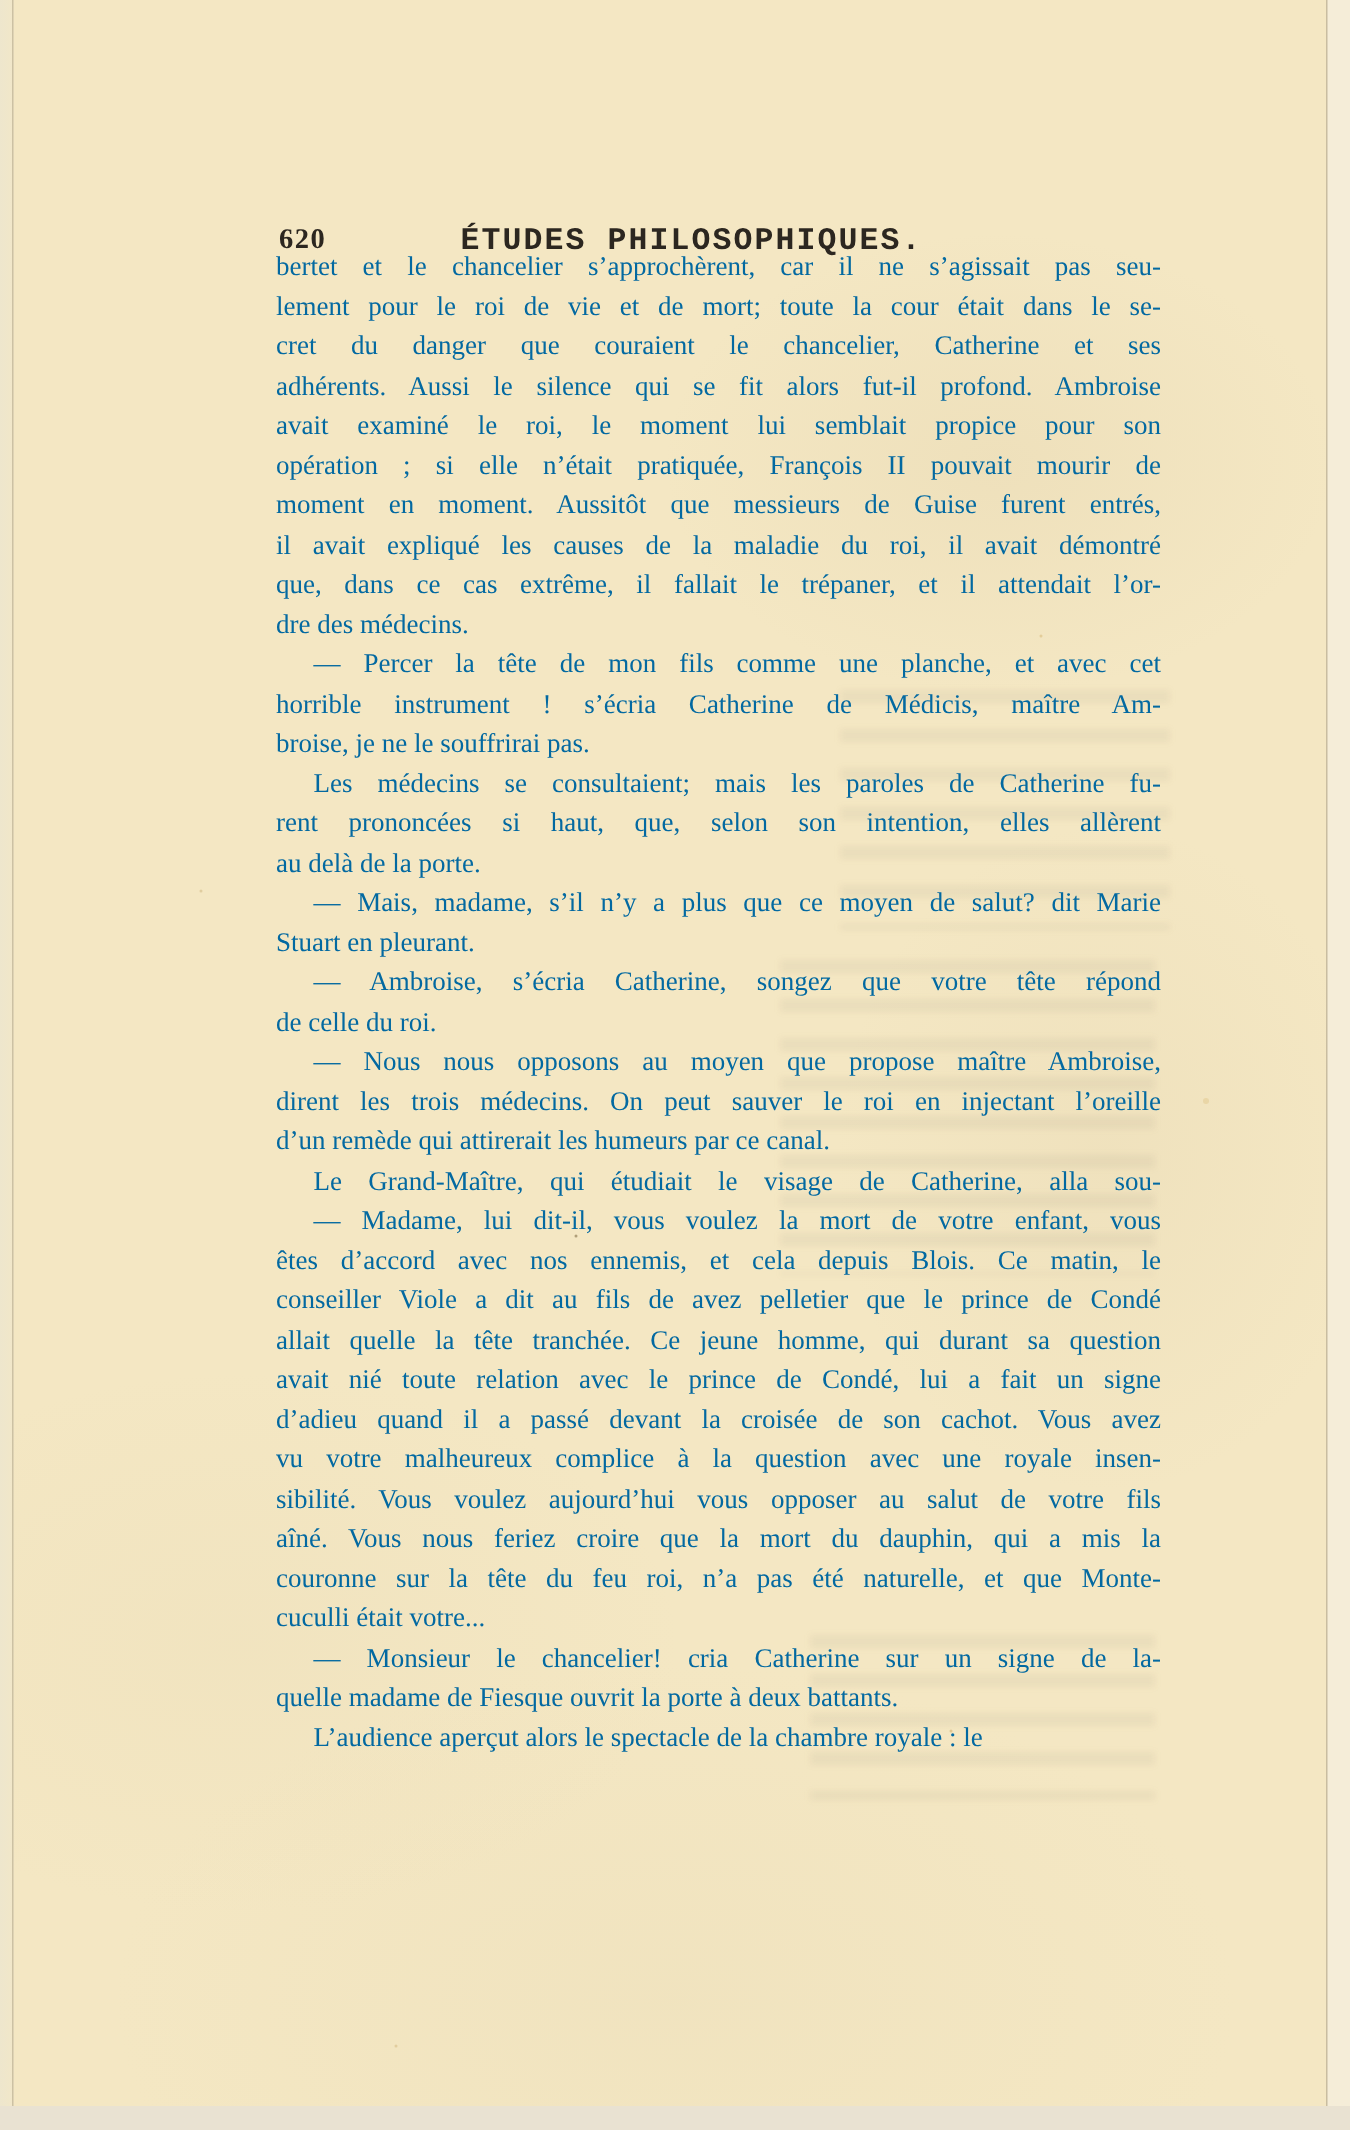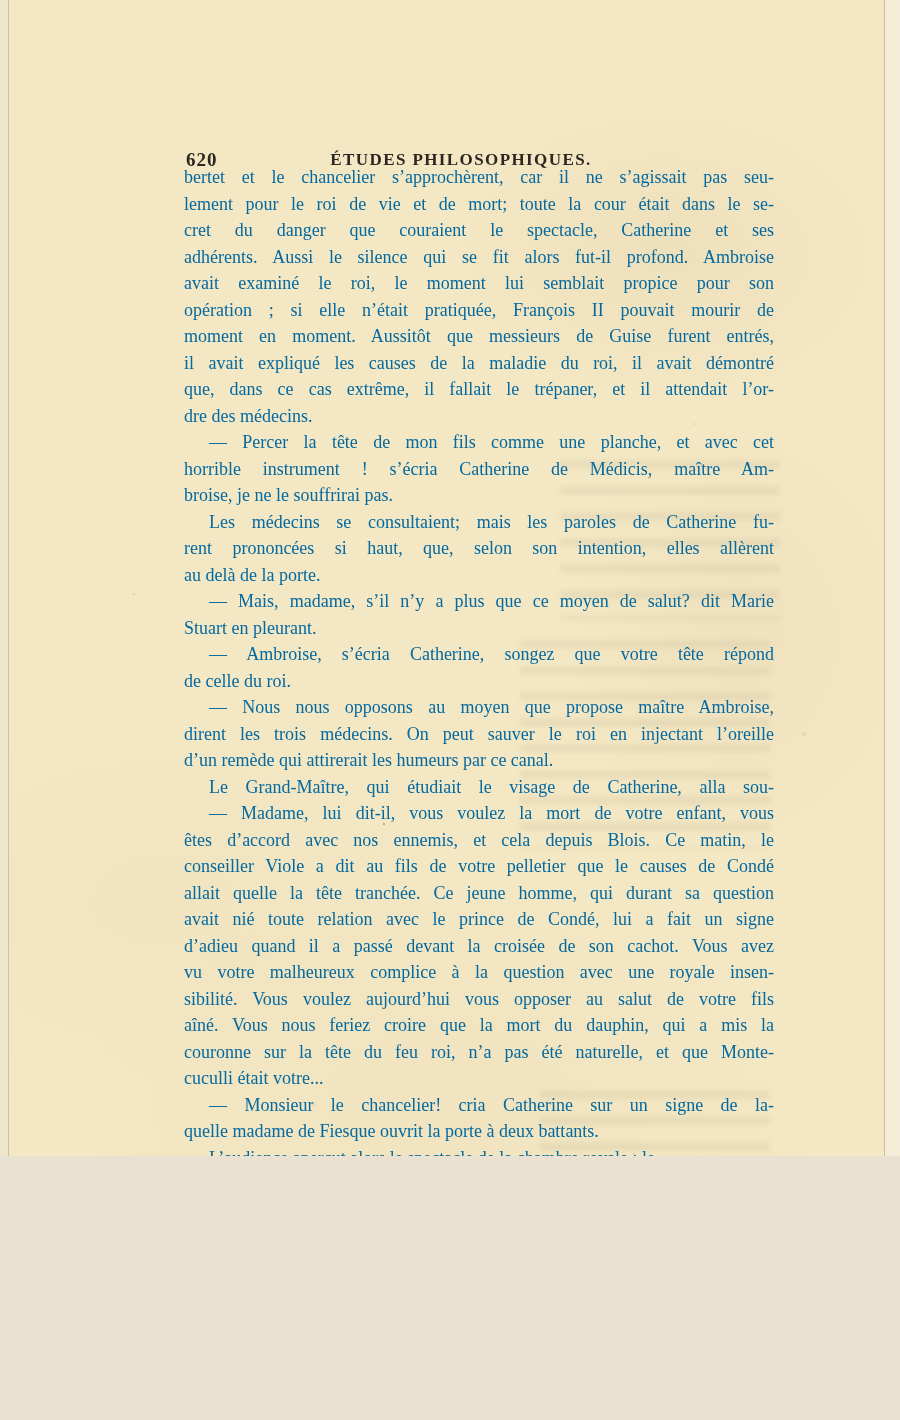--- a/index.html
+++ b/index.html
@@ -3,21 +3,21 @@
 <meta charset="utf-8">
 <style>
   html, body {
     margin: 0;
     padding: 0;
     background: #e9e2d2;
   }
   .page {
     position: relative;
     width: 900px;
-    height: 1156px;
+    height: 1404px;
     background: #f4e7c3;
     overflow: hidden;
     font-family: "Liberation Serif", "DejaVu Serif", serif;
   }
   
   .page::before {
     content: "";
     position: absolute;
     inset: 0;
     pointer-events: none;
@@ -71,24 +71,25 @@
     top: 0;
     font-size: 19px;
     font-weight: bold;
     letter-spacing: 1px;
   }
   .running-title {
     position: absolute;
     left: 50%;
     top: 1px;
     transform: translateX(calc(-50% - 18px));
-    font-size: 17px;
+    font-size: 21px;
     font-weight: bold;
     letter-spacing: 1.4px;
     white-space: nowrap;
+    font-family: Liberation Mono, monospace;
   }
   .text-block {
     position: absolute;
     top: 164px;
     left: 184px;
     width: 590px;
     font-size: 18px;
     line-height: 26.5px;
     color: #0369a1;
   }
@@ -135,21 +136,21 @@
   <div class="show-through ghost-c"></div>
 
   <div class="page-header">
     <span class="page-number">620</span>
     <span class="running-title">ÉTUDES PHILOSOPHIQUES.</span>
   </div>
 
   <div class="text-block">
       <div class="line">bertet et le chancelier s’approchèrent, car il ne s’agissait pas seu-</div>
       <div class="line">lement pour le roi de vie et de mort; toute la cour était dans le se-</div>
-      <div class="line">cret du danger que couraient le spectacle, Catherine et ses</div>
+      <div class="line">cret du danger que couraient le chancelier, Catherine et ses</div>
       <div class="line">adhérents. Aussi le silence qui se fit alors fut-il profond. Ambroise</div>
       <div class="line">avait examiné le roi, le moment lui semblait propice pour son</div>
       <div class="line">opération ; si elle n’était pratiquée, François II pouvait mourir de</div>
       <div class="line">moment en moment. Aussitôt que messieurs de Guise furent entrés,</div>
       <div class="line">il avait expliqué les causes de la maladie du roi, il avait démontré</div>
       <div class="line">que, dans ce cas extrême, il fallait le trépaner, et il attendait l’or-</div>
       <div class="line last">dre des médecins.</div>
       <div class="line indent">— Percer la tête de mon fils comme une planche, et avec cet</div>
       <div class="line">horrible instrument ! s’écria Catherine de Médicis, maître Am-</div>
       <div class="line last">broise, je ne le souffrirai pas.</div>
@@ -159,21 +160,21 @@
       <div class="line indent">— Mais, madame, s’il n’y a plus que ce moyen de salut? dit Marie</div>
       <div class="line last">Stuart en pleurant.</div>
       <div class="line indent">— Ambroise, s’écria Catherine, songez que votre tête répond</div>
       <div class="line last">de celle du roi.</div>
       <div class="line indent">— Nous nous opposons au moyen que propose maître Ambroise,</div>
       <div class="line">dirent les trois médecins. On peut sauver le roi en injectant l’oreille</div>
       <div class="line last">d’un remède qui attirerait les humeurs par ce canal.</div>
       <div class="line indent">Le Grand-Maître, qui étudiait le visage de Catherine, alla sou-</div>
       <div class="line indent">— Madame, lui dit-il, vous voulez la mort de votre enfant, vous</div>
       <div class="line">êtes d’accord avec nos ennemis, et cela depuis Blois. Ce matin, le</div>
-      <div class="line">conseiller Viole a dit au fils de votre pelletier que le causes de Condé</div>
+      <div class="line">conseiller Viole a dit au fils de avez pelletier que le prince de Condé</div>
       <div class="line">allait quelle la tête tranchée. Ce jeune homme, qui durant sa question</div>
       <div class="line">avait nié toute relation avec le prince de Condé, lui a fait un signe</div>
       <div class="line">d’adieu quand il a passé devant la croisée de son cachot. Vous avez</div>
       <div class="line">vu votre malheureux complice à la question avec une royale insen-</div>
       <div class="line">sibilité. Vous voulez aujourd’hui vous opposer au salut de votre fils</div>
       <div class="line">aîné. Vous nous feriez croire que la mort du dauphin, qui a mis la</div>
       <div class="line">couronne sur la tête du feu roi, n’a pas été naturelle, et que Monte-</div>
       <div class="line last">cuculli était votre...</div>
       <div class="line indent">— Monsieur le chancelier! cria Catherine sur un signe de la-</div>
       <div class="line last">quelle madame de Fiesque ouvrit la porte à deux battants.</div>

